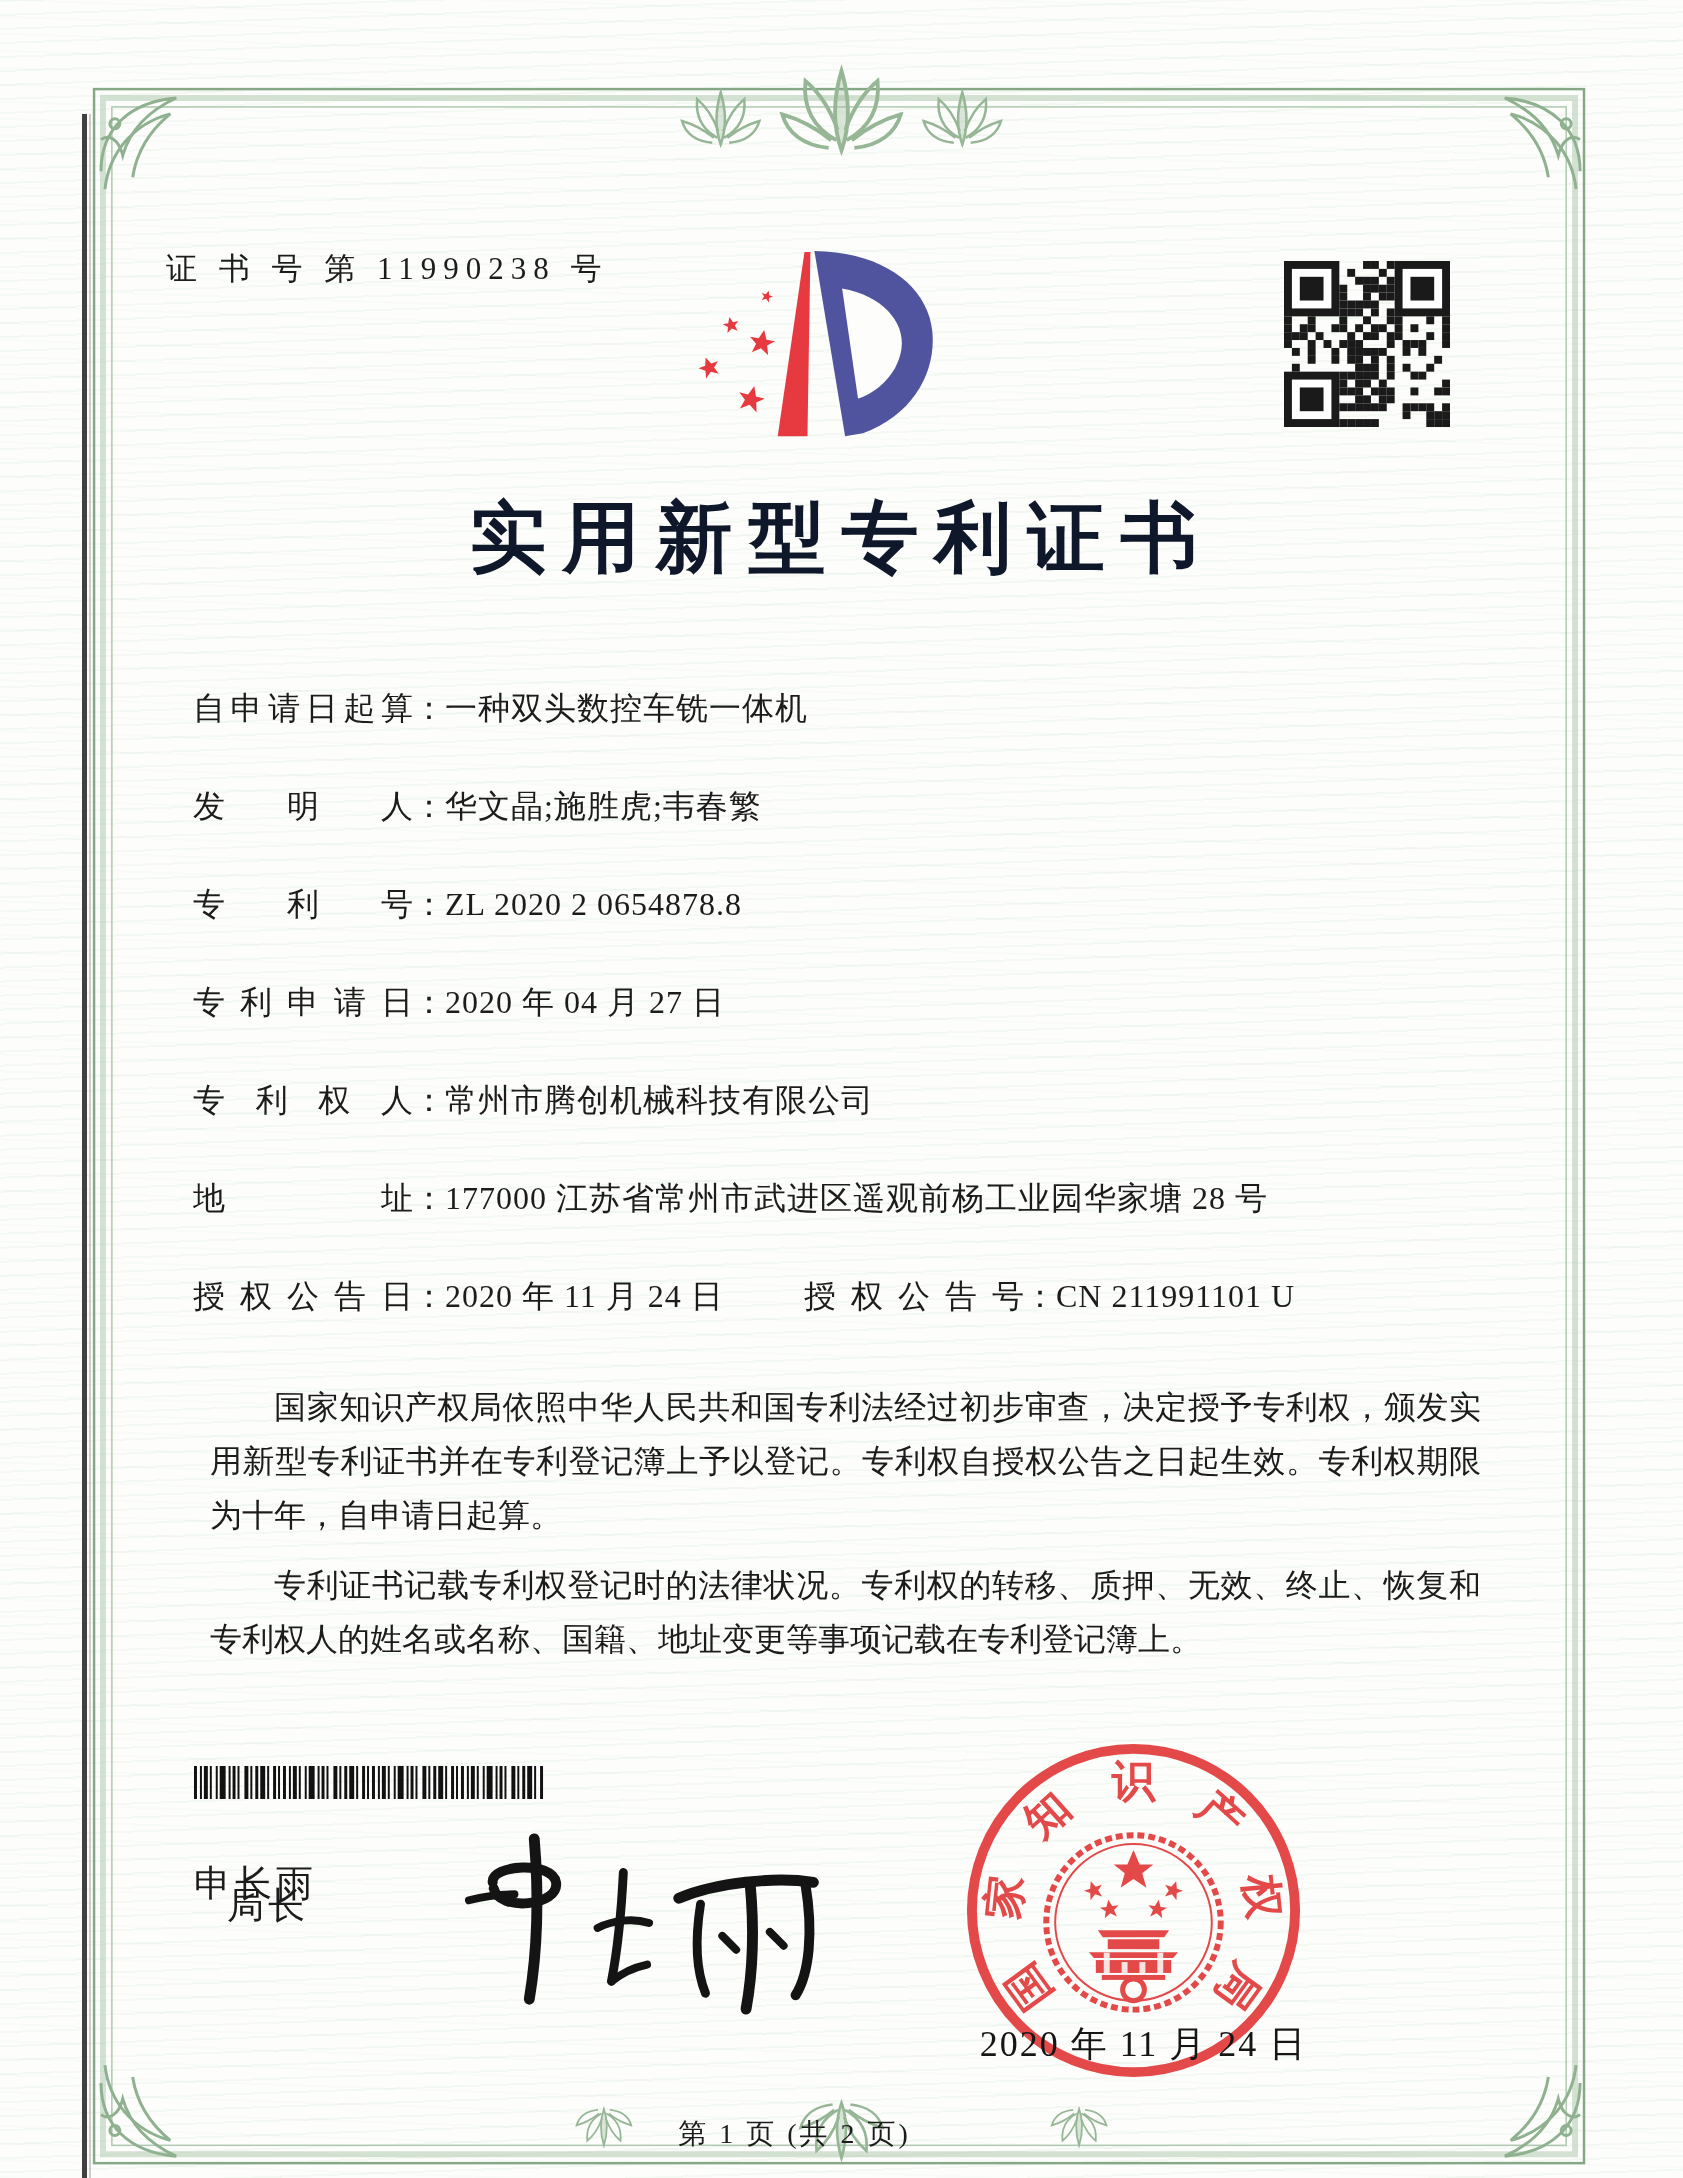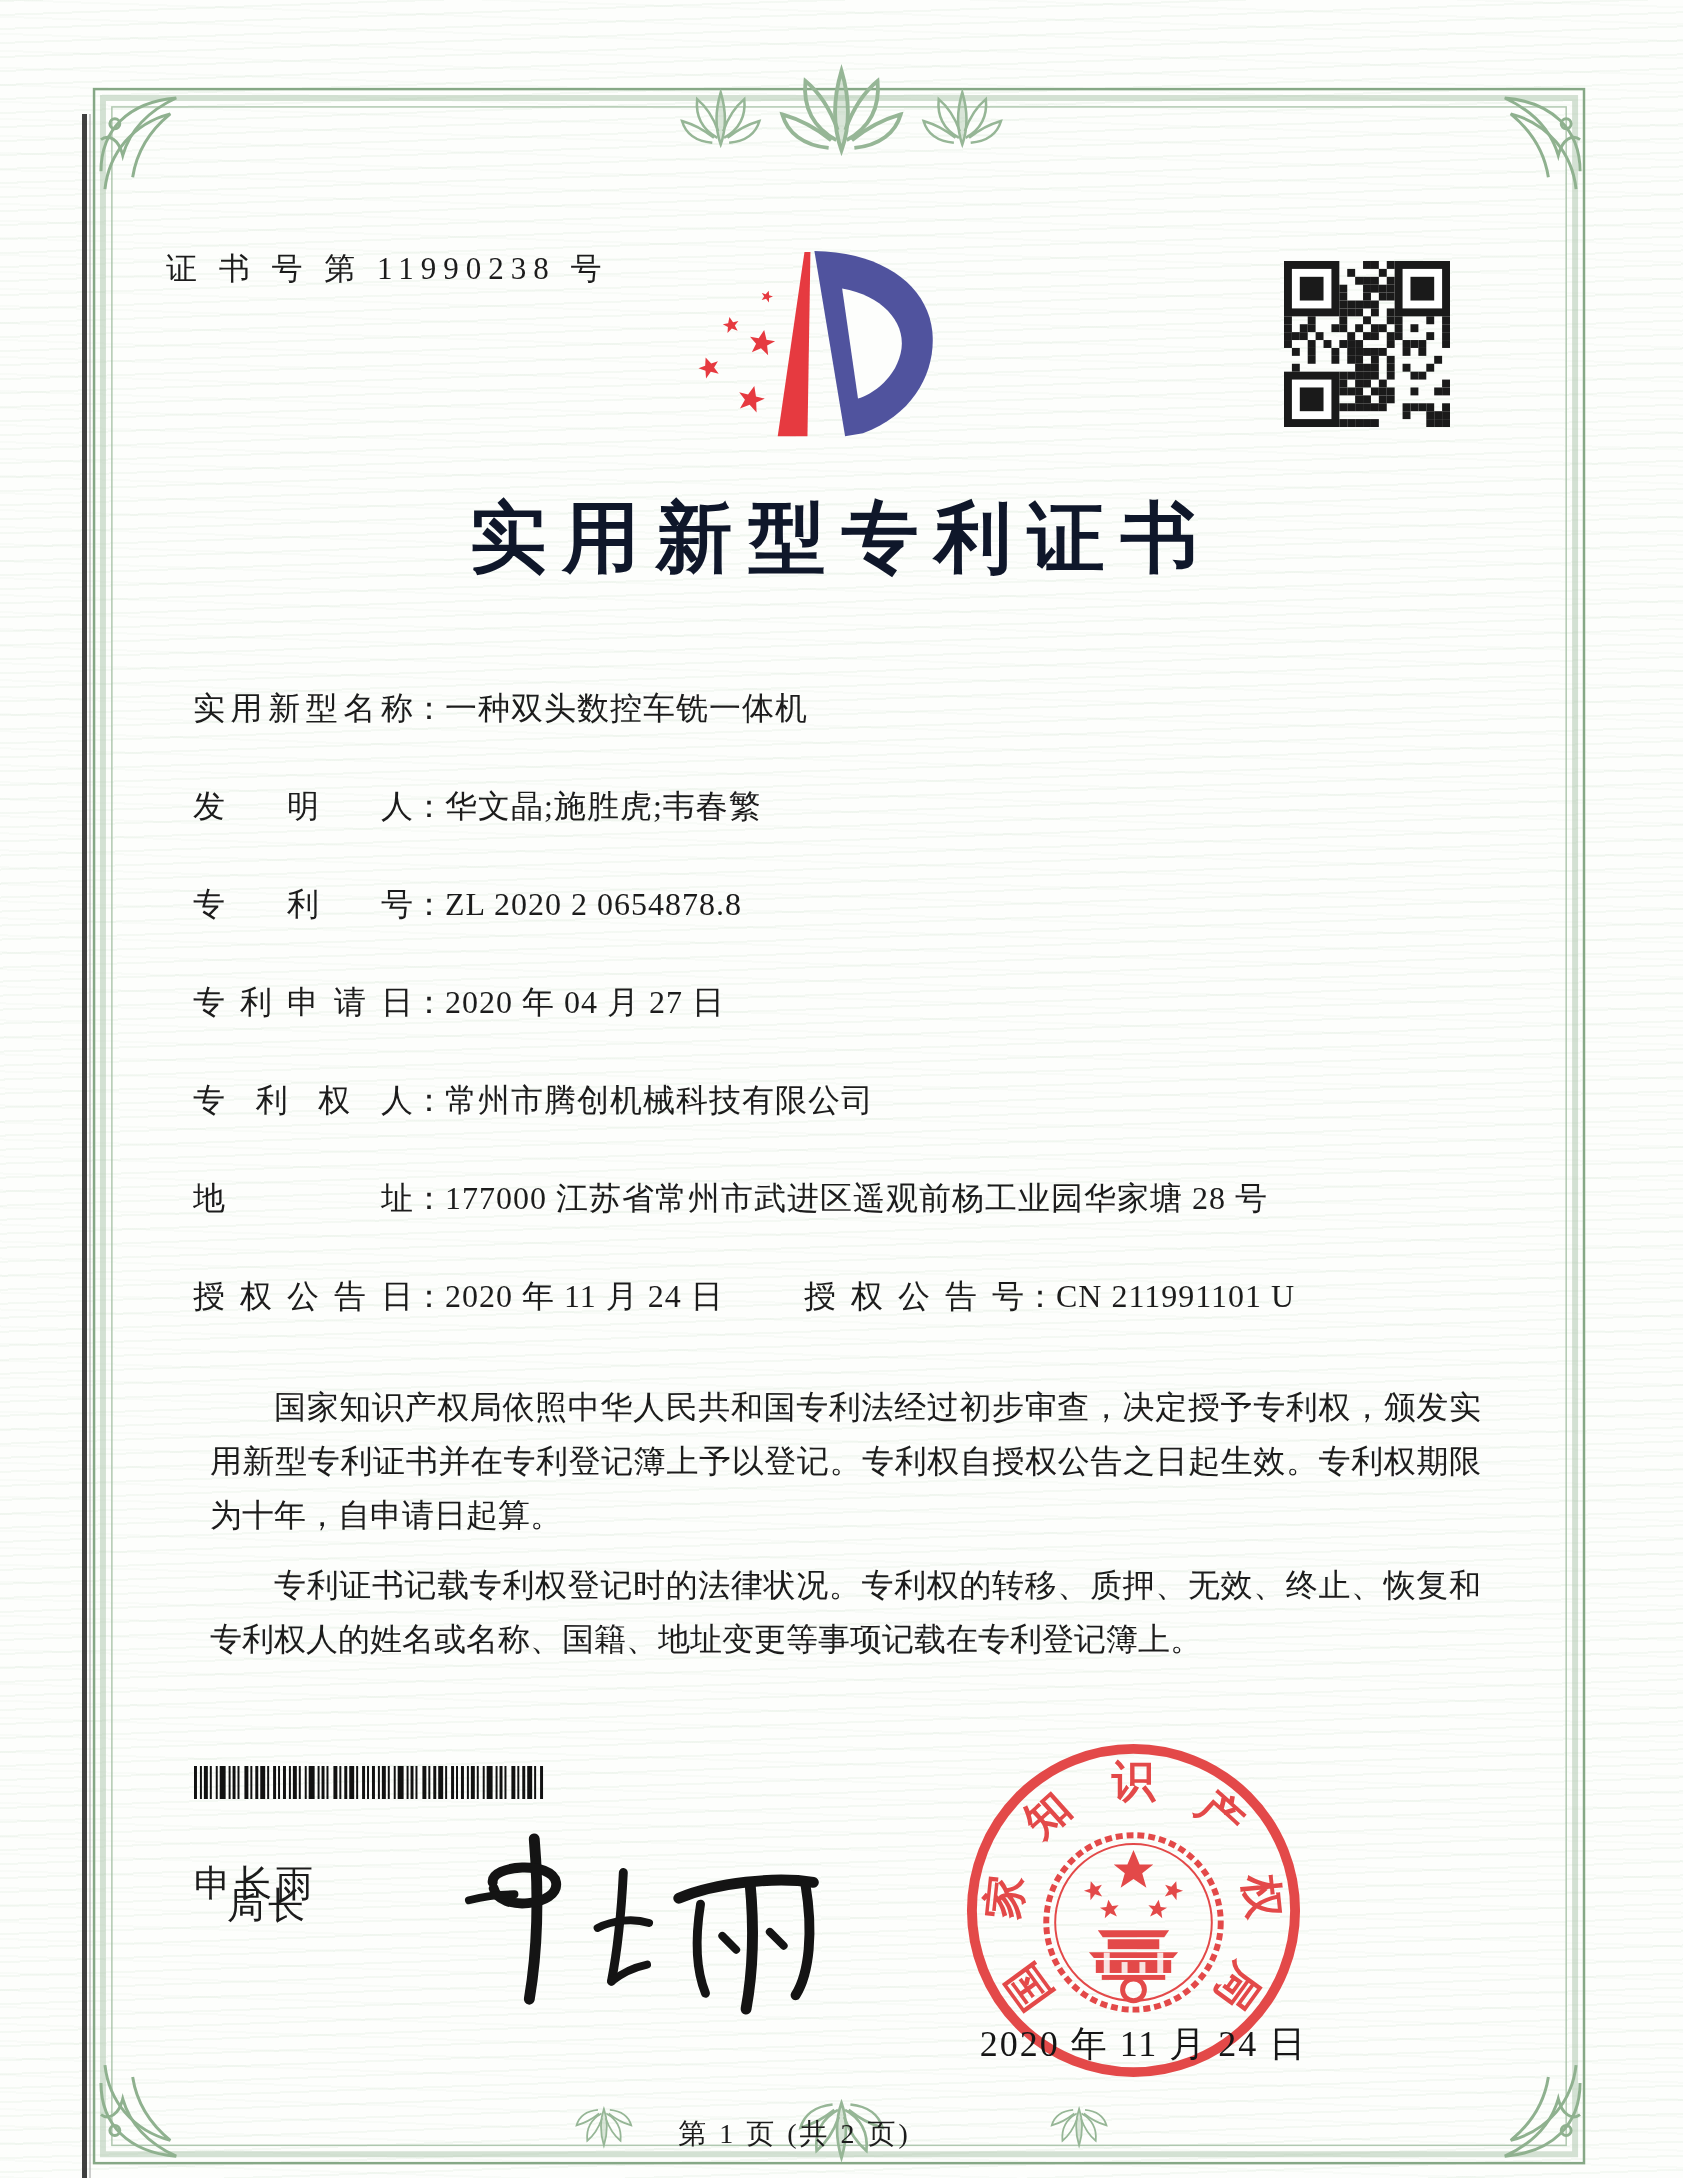--- a/index.html
+++ b/index.html
@@ -260,21 +260,21 @@
     <rect x="128" y="16" width="24" height="24" fill="#1a1a1a"></rect>
     <rect x="0" y="112" width="56" height="56" fill="#1a1a1a"></rect>
     <rect x="8" y="120" width="40" height="40" fill="#fff"></rect>
     <rect x="16" y="128" width="24" height="24" fill="#1a1a1a"></rect>
   </svg>
 
 <div class="title">实用新型专利证书</div>
 
 <div class="fields">
   <div class="frow">
-    <span class="flabel">实用新型名称</span><span class="fcolon">：</span><span class="fvalue">一种双头数控车铣一体机</span>
+    <span class="flabel">自申请日起算</span><span class="fcolon">：</span><span class="fvalue">一种双头数控车铣一体机</span>
   </div>
   <div class="frow">
     <span class="flabel">发明人</span><span class="fcolon">：</span><span class="fvalue">华文晶;施胜虎;韦春繁</span>
   </div>
   <div class="frow">
     <span class="flabel">专利号</span><span class="fcolon">：</span><span class="fvalue">ZL 2020 2 0654878.8</span>
   </div>
   <div class="frow">
     <span class="flabel">专利申请日</span><span class="fcolon">：</span><span class="fvalue">2020 年 04 月 27 日</span>
   </div>

